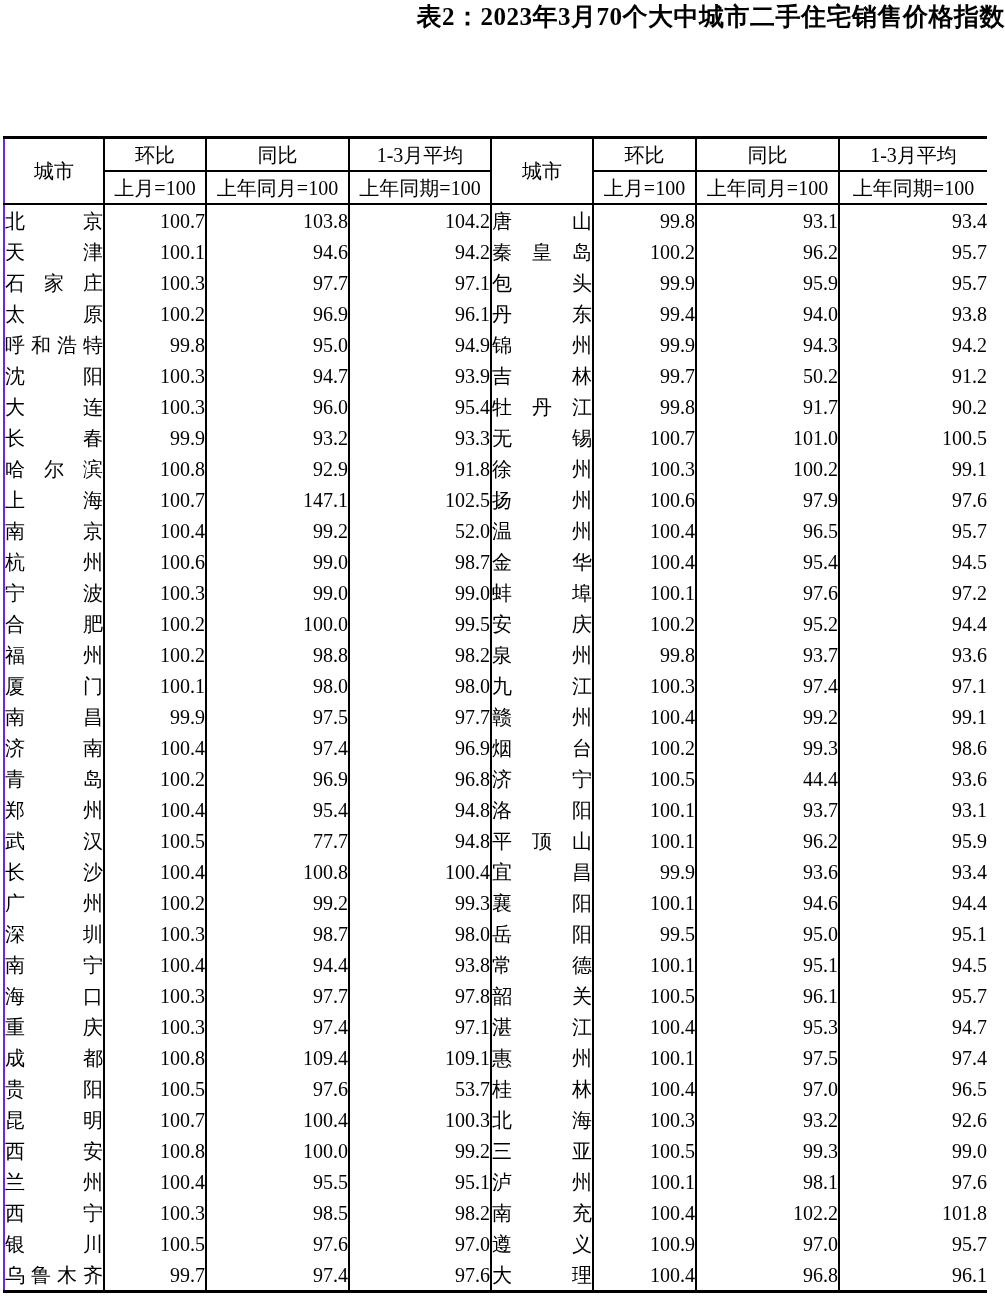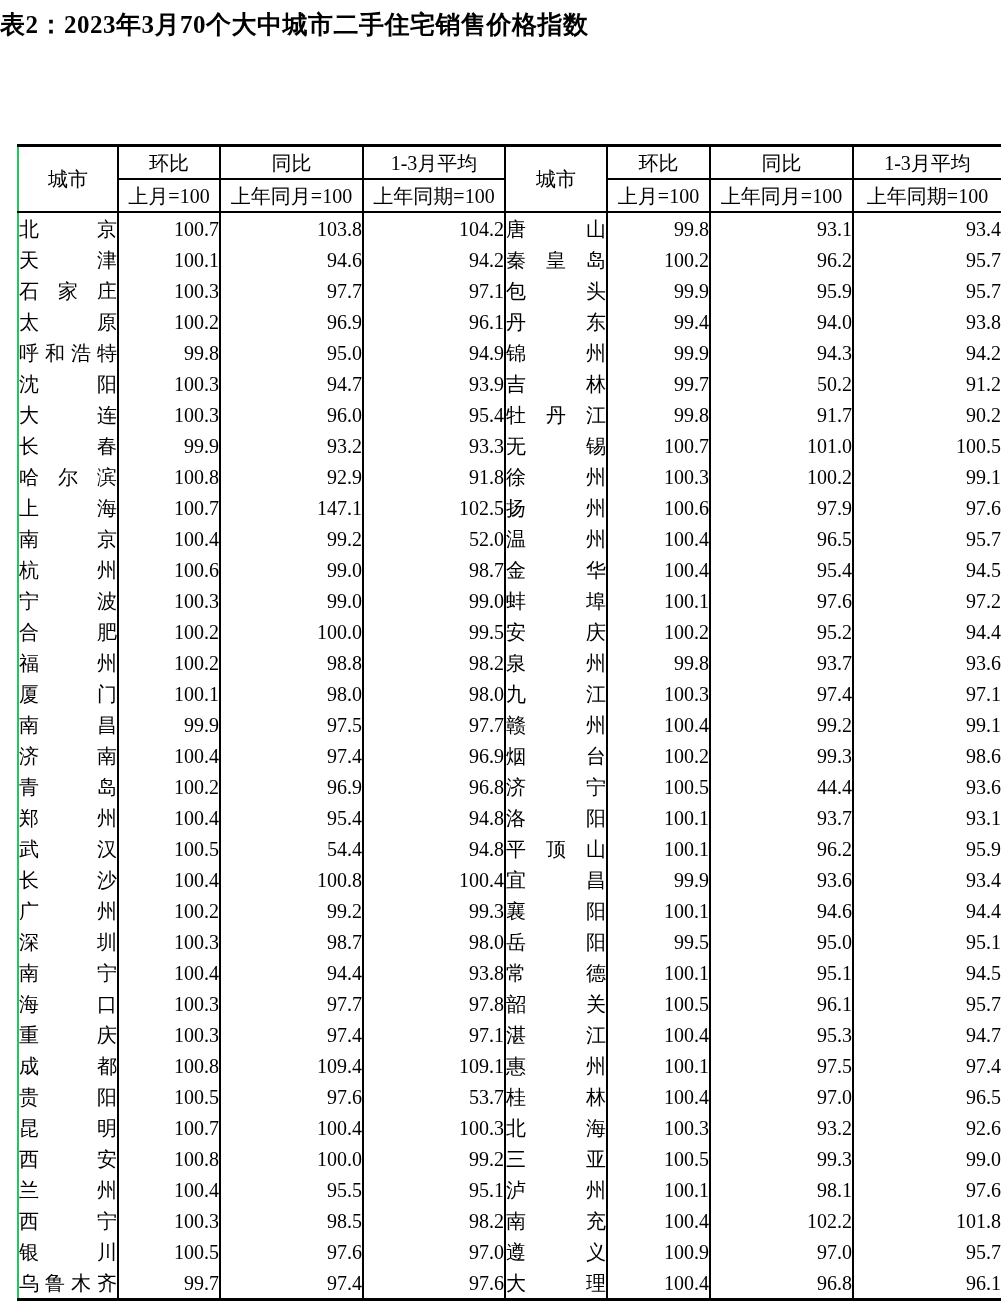--- a/index.html
+++ b/index.html
@@ -11,36 +11,36 @@
   }
   .page {
     position: relative;
     width: 1005px;
     height: 1306px;
     background: #ffffff;
     overflow: hidden;
   }
   .title {
     margin: 0;
-    padding-top: 10px;
-    text-align: left;
+    padding-top: 2px;
+    text-align: right;
     font-size: 25px;
     line-height: 30px;
     font-weight: bold;
     letter-spacing: 0.5px;
   }
   table.idx {
     border-collapse: collapse;
     table-layout: fixed;
     width: 983px;
-    margin-left: 17px;
+    margin-left: 3px;
     margin-top: 104px;
     border-top: 3px solid #000;
     border-bottom: 3px solid #000;
-    border-left: 2px solid #22c55e;
+    border-left: 2px solid #6d28d9;
     font-size: 20px;
   }
   table.idx th, table.idx td {
     border-right: 2px solid #000;
     padding: 0;
     line-height: 1;
     overflow: hidden;
     white-space: nowrap;
   }
   table.idx th:last-child, table.idx td:last-child {
@@ -302,21 +302,21 @@
           <td class="num">95.4</td>
           <td class="num">94.8</td>
           <td class="city">洛阳</td>
           <td class="num">100.1</td>
           <td class="num">93.7</td>
           <td class="num">93.1</td>
         </tr>
         <tr>
           <td class="city">武汉</td>
           <td class="num">100.5</td>
-          <td class="num">54.4</td>
+          <td class="num">77.7</td>
           <td class="num">94.8</td>
           <td class="city">平顶山</td>
           <td class="num">100.1</td>
           <td class="num">96.2</td>
           <td class="num">95.9</td>
         </tr>
         <tr>
           <td class="city">长沙</td>
           <td class="num">100.4</td>
           <td class="num">100.8</td>

